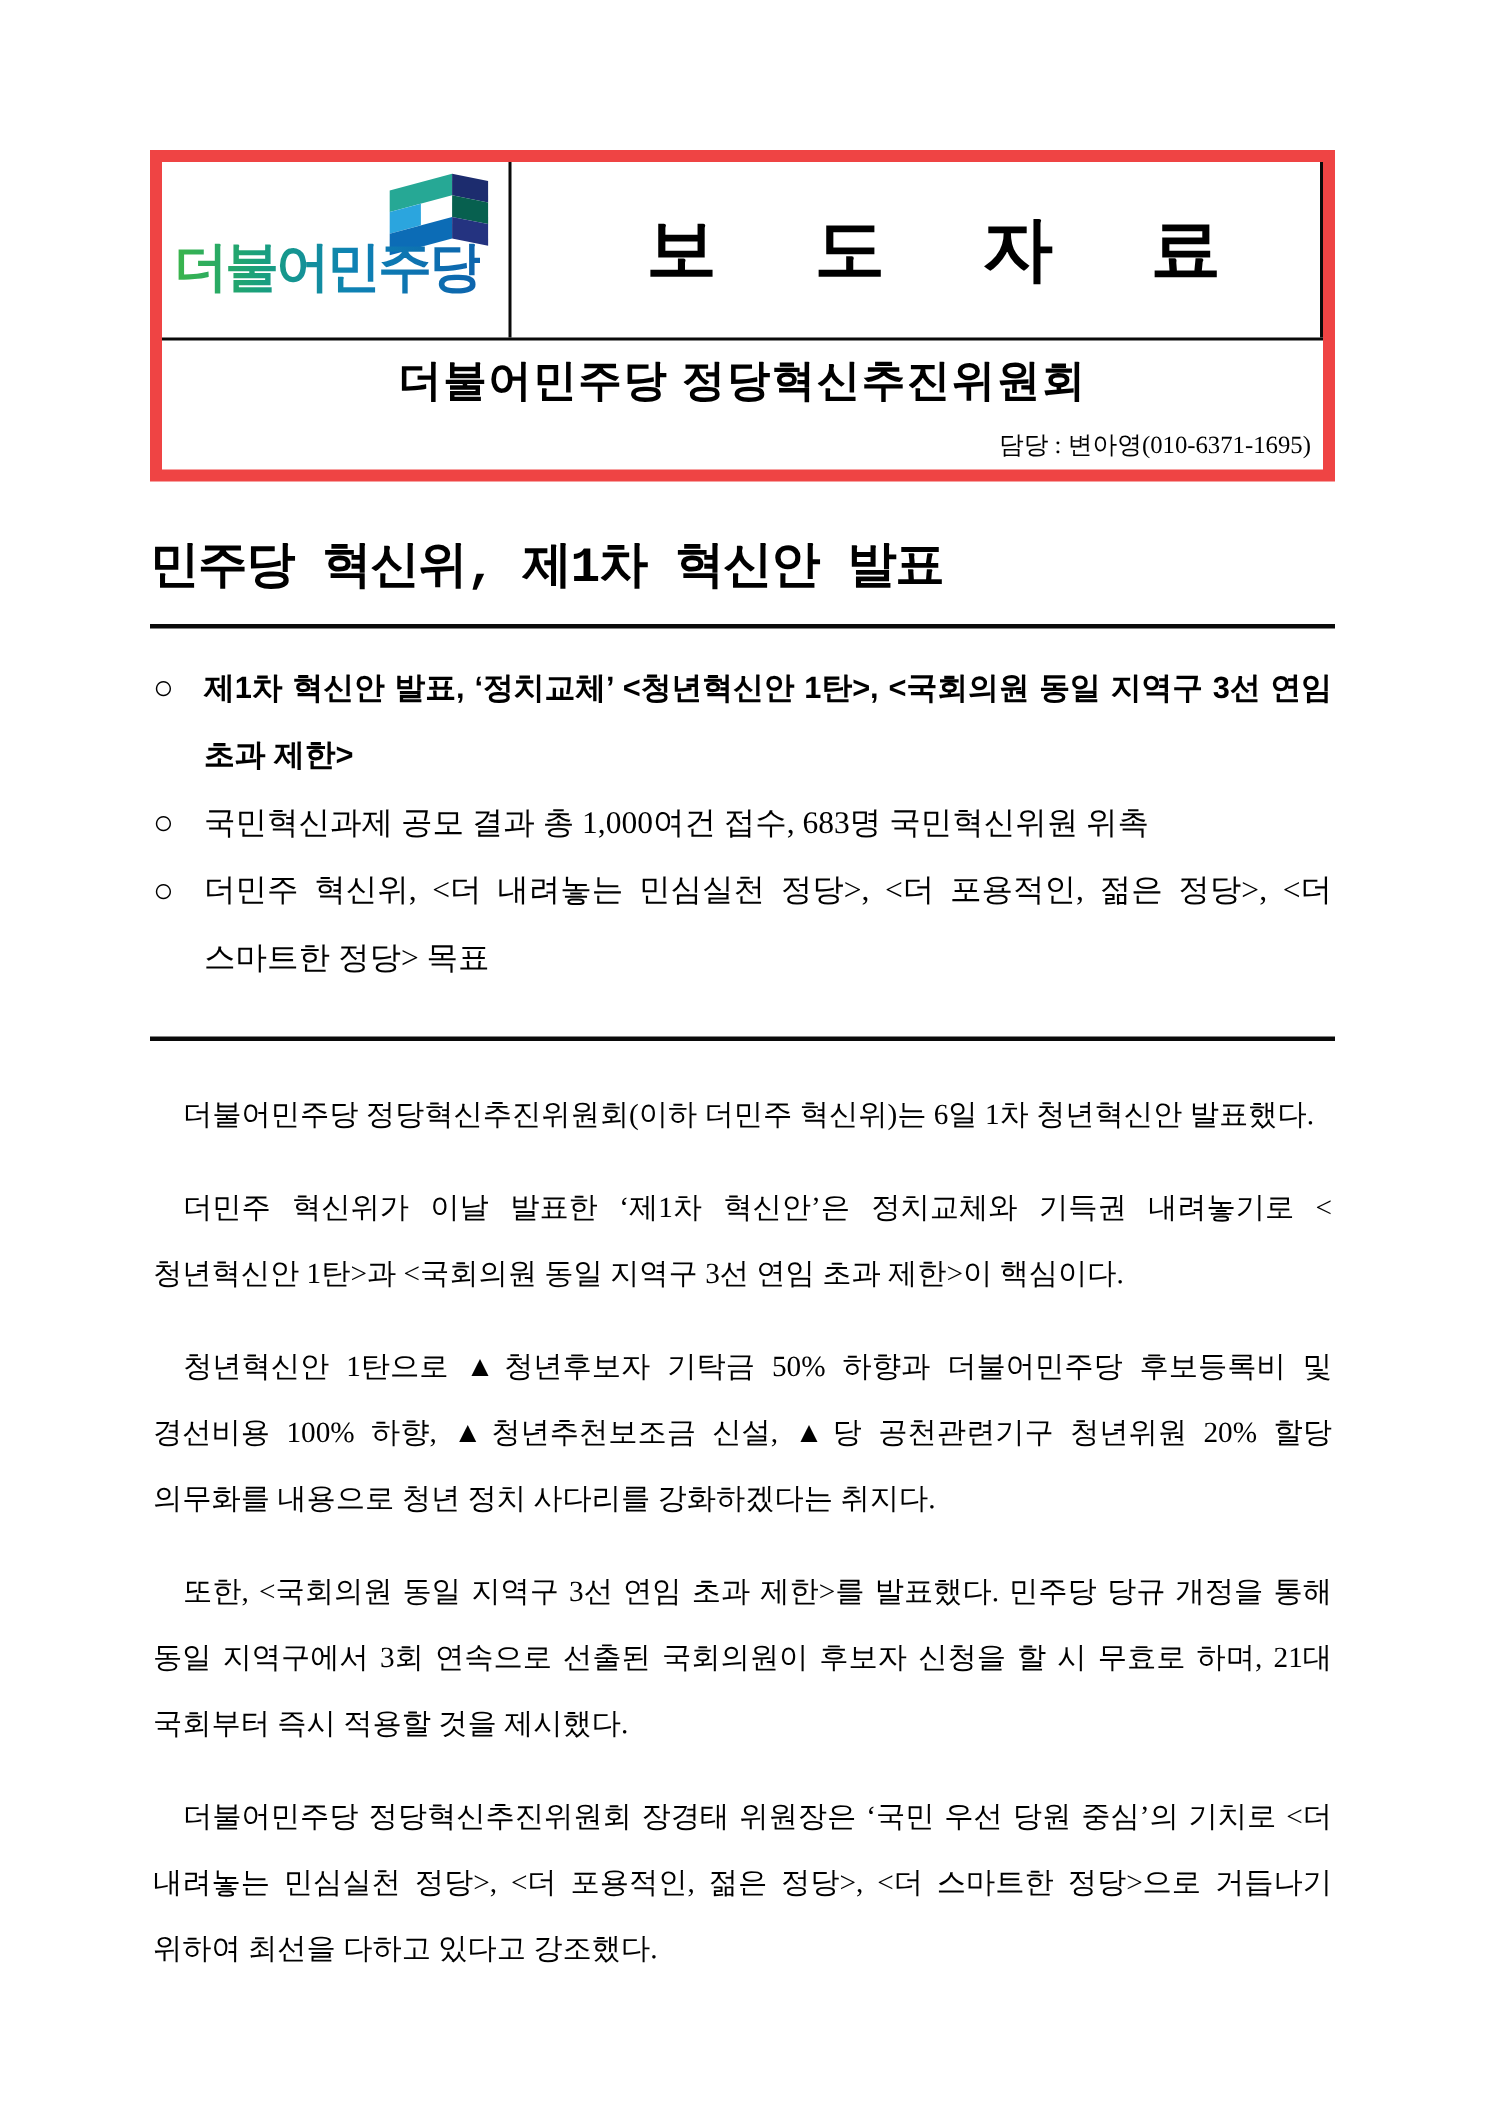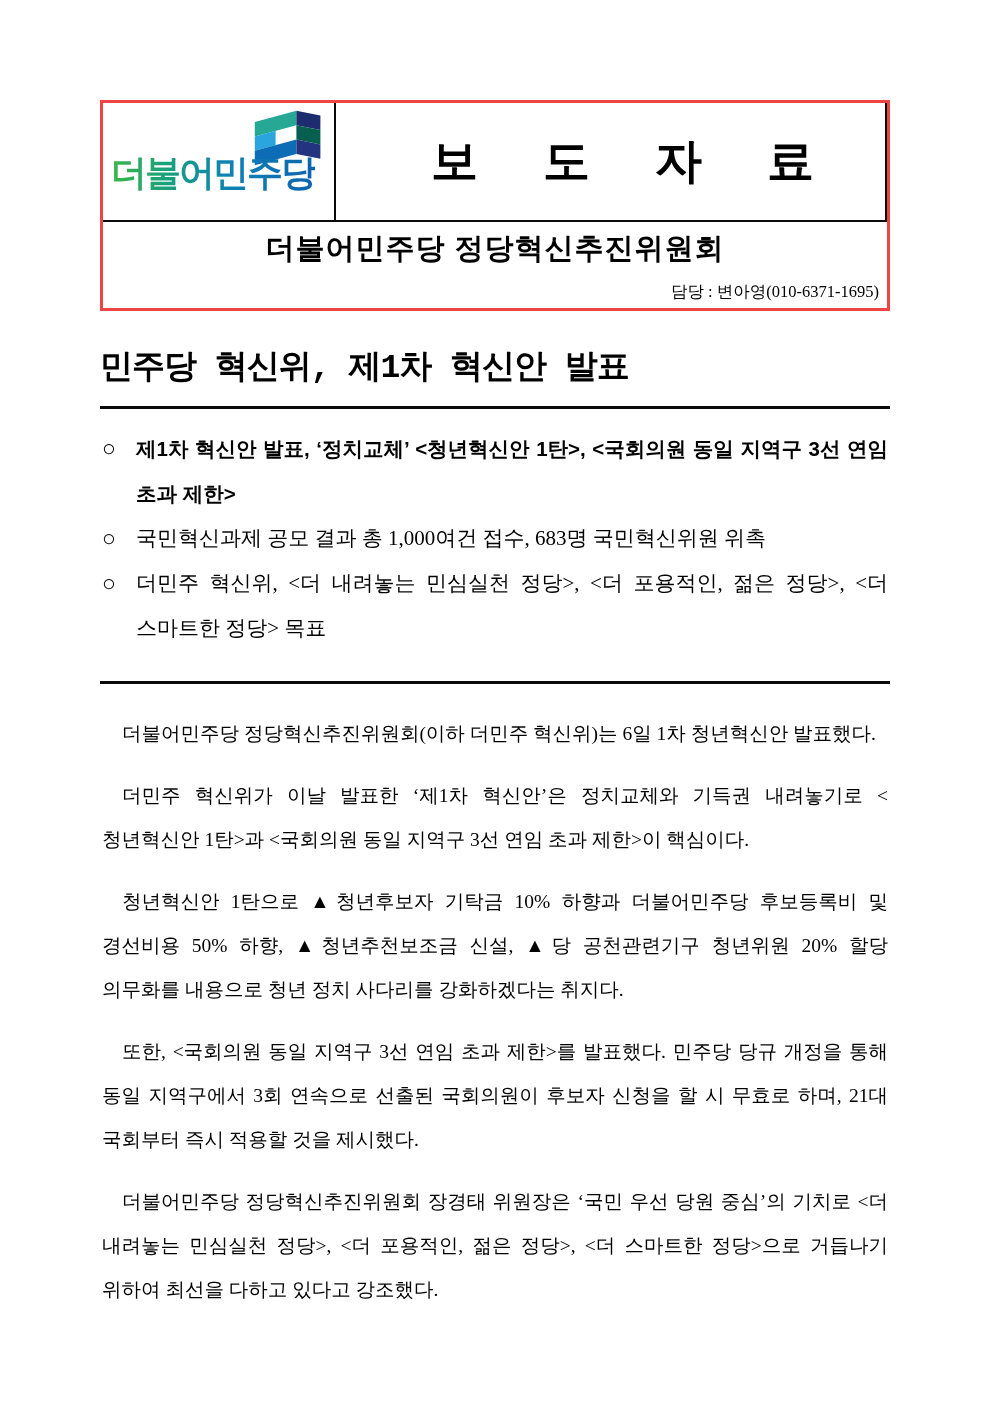--- a/index.html
+++ b/index.html
@@ -5,21 +5,21 @@
   * { box-sizing: border-box; }
   html, body { margin: 0; padding: 0; background: #e8e8e8; }
   .page {
     position: relative; width: 992px; height: 1403px;
     background: #ffffff; margin: 0 auto; overflow: hidden;
     font-family: "Liberation Serif", serif; color: #000;
   }
   .content { position: absolute; left: 100px; top: 100px; width: 790px; }
 
   
-  .header-box { border: 3px solid #ef4444; }
+  .header-box { border: 8px solid #ef4444; }
   .hrow1 { display: flex; height: 119px; border-bottom: 2px solid #0a0a0a; }
   .logo-cell { width: 233px; border-right: 2px solid #0a0a0a; position: relative; }
   .flag-icon { position: absolute; right: 12px; top: 6px; }
   .logo-text {
     position: absolute; left: 8px; top: 46px;
     font-family: "Liberation Sans", sans-serif; font-weight: bold; font-size: 36px;
     letter-spacing: -2px;
     background: linear-gradient(90deg, #3bb54a 0%, #19a07d 28%, #0e82b4 58%, #0d64ad 100%);
     -webkit-background-clip: text; background-clip: text;
     -webkit-text-fill-color: transparent; color: #0d64ad;
@@ -107,19 +107,19 @@
       <div class="bullet">
         <span class="marker">○</span>
         <span class="btext">더민주 혁신위, &lt;더 내려놓는 민심실천 정당&gt;, &lt;더 포용적인, 젊은 정당&gt;, &lt;더 스마트한 정당&gt; 목표</span>
       </div>
     </div>
     <hr class="rule">
 
     <div class="body-text">
       <p>더불어민주당 정당혁신추진위원회(이하 더민주 혁신위)는 6일 1차 청년혁신안 발표했다.</p>
       <p>더민주 혁신위가 이날 발표한 ‘제1차 혁신안’은 정치교체와 기득권 내려놓기로 &lt;청년혁신안 1탄&gt;과 &lt;국회의원 동일 지역구 3선 연임 초과 제한&gt;이 핵심이다.</p>
-      <p>청년혁신안 1탄으로 ▲청년후보자 기탁금 10% 하향과 더불어민주당 후보등록비 및 경선비용 50% 하향, ▲청년추천보조금 신설, ▲당 공천관련기구 청년위원 20% 할당 의무화를 내용으로 청년 정치 사다리를 강화하겠다는 취지다.</p>
+      <p>청년혁신안 1탄으로 ▲청년후보자 기탁금 50% 하향과 더불어민주당 후보등록비 및 경선비용 100% 하향, ▲청년추천보조금 신설, ▲당 공천관련기구 청년위원 20% 할당 의무화를 내용으로 청년 정치 사다리를 강화하겠다는 취지다.</p>
       <p>또한, &lt;국회의원 동일 지역구 3선 연임 초과 제한&gt;를 발표했다. 민주당 당규 개정을 통해 동일 지역구에서 3회 연속으로 선출된 국회의원이 후보자 신청을 할 시 무효로 하며, 21대 국회부터 즉시 적용할 것을 제시했다.</p>
       <p>더불어민주당 정당혁신추진위원회 장경태 위원장은 ‘국민 우선 당원 중심’의 기치로 &lt;더 내려놓는 민심실천 정당&gt;, &lt;더 포용적인, 젊은 정당&gt;, &lt;더 스마트한 정당&gt;으로 거듭나기 위하여 최선을 다하고 있다고 강조했다.</p>
     </div>
 
   </div>
 </div>
 
 </body></html>

